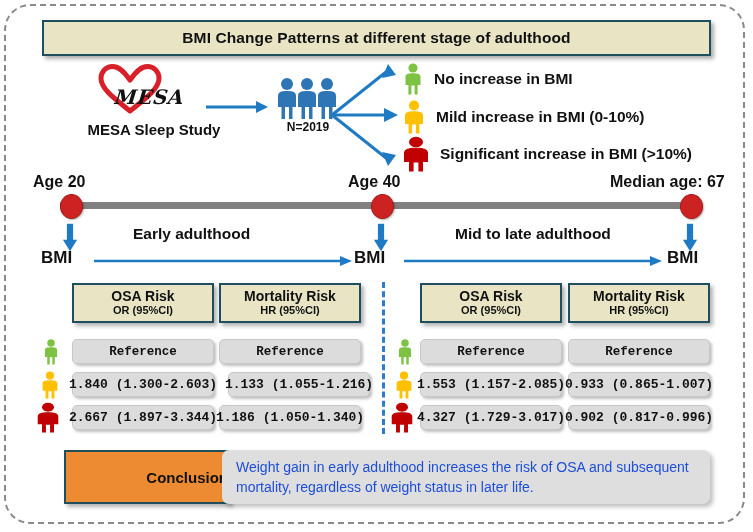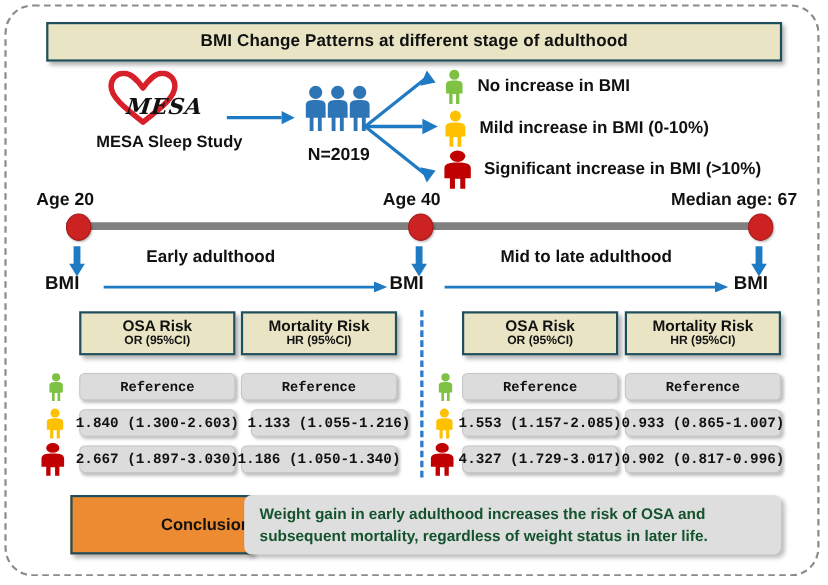--- a/index.html
+++ b/index.html
@@ -51,21 +51,21 @@
   .mesa-caption{
     position:absolute;left:-10px;top:55px;width:160px;text-align:center;
     font-size:15px;font-weight:bold;color:#111;white-space:nowrap;
   }
 
   
   .arrow-main{position:absolute;left:206px;top:100px;}
   .people-blue{position:absolute;left:276px;top:76px;}
   .n-label{
     position:absolute;left:258px;top:120px;width:100px;text-align:center;
-    font-size:16px;font-weight:bold;color:#111;margin-top:12px;
+    font-size:12px;font-weight:bold;color:#111;
   }
 
   
   .branches{position:absolute;left:330px;top:60px;}
 
   
   .legend-row{position:absolute;display:flex;align-items:center;gap:10px;}
   .legend-row .lbl{font-size:15.5px;font-weight:bold;color:#111;white-space:nowrap;}
   .lg1{left:402px;top:63px;}
   .lg2{left:402px;top:100px;}
@@ -148,21 +148,21 @@
   }
   .concl-box span{font-size:15px;font-weight:bold;color:#111;}
   .concl-text{
     position:absolute;left:222px;top:450px;width:488px;height:54px;
     background:#DEDEDE;border-radius:7px;
     box-sizing:border-box;
     display:flex;align-items:center;
     padding:0 14px;
     box-shadow:3px 3px 4px rgba(0,0,0,.25);
   }
-  .concl-text span{font-size:14px;font-weight:bold;color:#14532d;line-height:1.45;}
+  .concl-text span{font-size:14px;font-weight:normal;color:#1d4ed8;line-height:1.45;}
 </style>
 </head>
 <body>
 
 <div id="figure">
 
   <div class="frame"></div>
 
   <div class="title-box">
     <span>BMI Change Patterns at different stage of adulthood</span>
@@ -339,21 +339,21 @@
   <div class="pill pw" style="left:568px;top:372px;">0.933 (0.865-1.007)</div>
 
   <div class="icon-cell" style="left:35px;top:402px;height:31px;">
     <svg width="24" height="31" viewBox="0 0 28 36">
       <g fill="#C00000">
           <ellipse cx="14" cy="6" rx="7" ry="5.2"></ellipse>
       <path d="M2 17 C2 13.2 6 11.8 14 11.8 C22 11.8 26 13.2 26 17 L26 26 L21 26 L21 35.5 L16.4 35.5 L16.4 26.5 L11.6 26.5 L11.6 35.5 L7 35.5 L7 26 L2 26 Z"></path>
         </g>
     </svg>
   </div>
-  <div class="pill pw" style="left:72px;top:405px;">2.667 (1.897-3.030)</div>
+  <div class="pill pw" style="left:72px;top:405px;">2.667 (1.897-3.344)</div>
   <div class="pill pw" style="left:219px;top:405px;">1.186 (1.050-1.340)</div>
 
   <div class="icon-cell" style="left:389px;top:402px;height:31px;">
     <svg width="24" height="31" viewBox="0 0 28 36">
       <g fill="#C00000">
           <ellipse cx="14" cy="6" rx="7" ry="5.2"></ellipse>
       <path d="M2 17 C2 13.2 6 11.8 14 11.8 C22 11.8 26 13.2 26 17 L26 26 L21 26 L21 35.5 L16.4 35.5 L16.4 26.5 L11.6 26.5 L11.6 35.5 L7 35.5 L7 26 L2 26 Z"></path>
         </g>
     </svg>
   </div>

